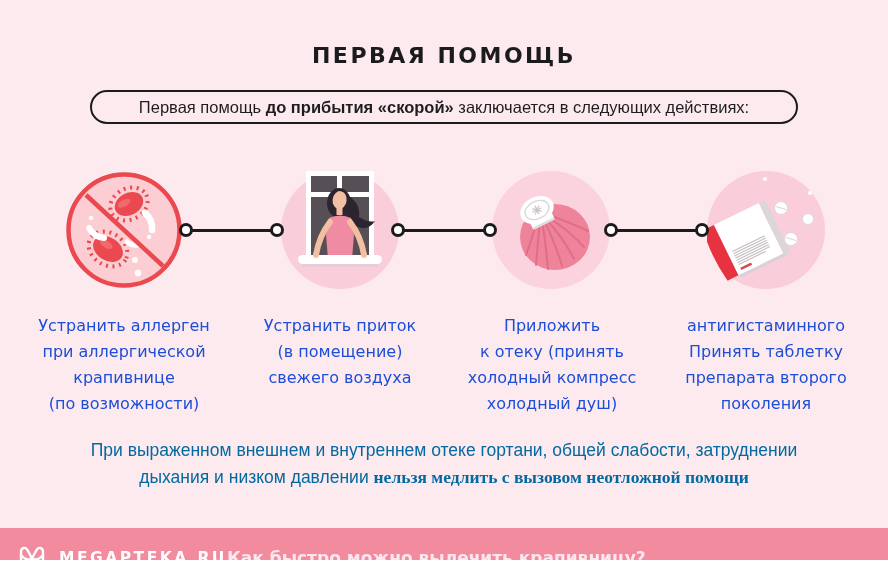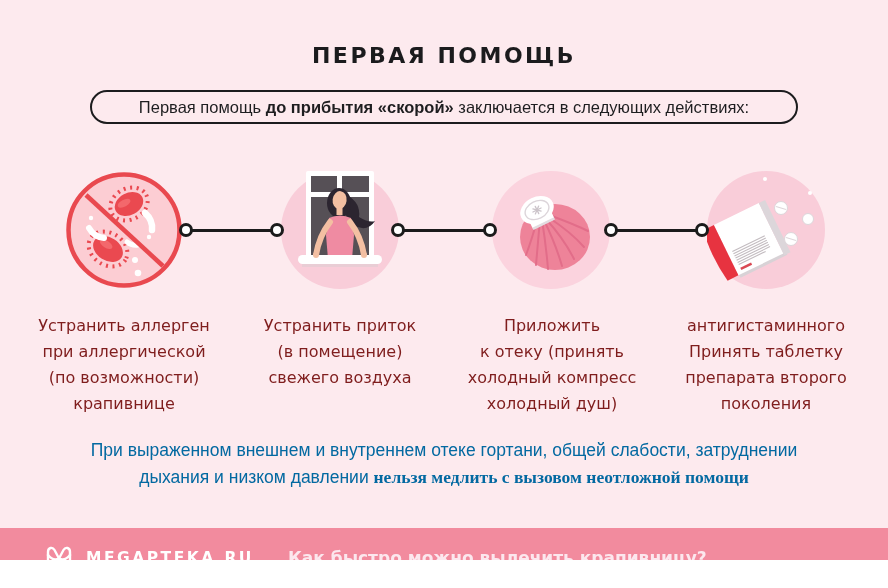--- a/index.html
+++ b/index.html
@@ -28,41 +28,41 @@
   .connector-line {
     position:absolute; top:229px; height:3px; background:#1b1b1b; border-radius:2px; z-index:1;
   }
   .connector-dot {
     position:absolute; top:223px; width:14px; height:14px;
     border:3px solid #1b1b1b; border-radius:50%; background:#ffffff; z-index:2;
   }
   
   .caption {
     position:absolute; top:313px; width:228px;
-    text-align:center; font-size:16px; line-height:26px; color:#7f1d1d;
+    text-align:center; font-size:16px; line-height:26px; color:#1d4ed8;
     font-family:"DejaVu Sans", sans-serif;
   }
   .caption span { display:block; }
   
   .warning {
     position:absolute; top:437px; left:44px; width:800px;
     text-align:center; font-size:17.5px; line-height:27px; color:#0369a1;
   }
   .warning b { font-weight:bold;font-family:Liberation Serif, serif; }
   
   .footer {
     position:absolute; top:528px; left:0; width:888px; height:60px;
-    background:#f28b9e; display:flex; align-items:center; padding-left:43px;
+    background:#f28b9e; display:flex; align-items:center; padding-left:16px;
   }
   .brand {
     margin-left:11px; color:#ffffff; font-weight:bold; font-size:15.5px;
     letter-spacing:2.5px; font-family:"DejaVu Sans", sans-serif;
   }
   .footer-question {
-    margin-left:34px; color:#fce7ee; font-weight:bold; font-size:17px;
+    color:#fce7ee; font-weight:bold; font-size:17px;
     font-family:"DejaVu Sans", sans-serif;
   }
 </style>
 </head>
 <body>
 
 <div class="canvas">
 
   <div class="title">ПЕРВАЯ ПОМОЩЬ</div>
 
@@ -173,22 +173,22 @@
     </g>
     <line x1="69" y1="35.5" x2="79" y2="38.5" stroke="#ddd6da" stroke-width="1.2"></line>
     <line x1="79" y1="66.5" x2="89" y2="69.5" stroke="#ddd6da" stroke-width="1.2"></line>
     <circle cx="58" cy="8" r="2" fill="#ffffff"></circle>
     <circle cx="103" cy="22" r="2" fill="#ffffff"></circle>
   </svg>
 
   <div class="caption" style="left:10px;">
     <span>Устранить аллерген</span>
     <span>при аллергической</span>
+    <span>крапивнице</span>
     <span>(по возможности)</span>
-    <span>крапивнице</span>
   </div>
   <div class="caption" style="left:226px;">
     <span>Устранить приток</span>
     <span>(в помещение)</span>
     <span>свежего воздуха</span>
   </div>
   <div class="caption" style="left:438px;">
     <span>Приложить</span>
     <span>к отеку (принять</span>
     <span>холодный компресс</span>

